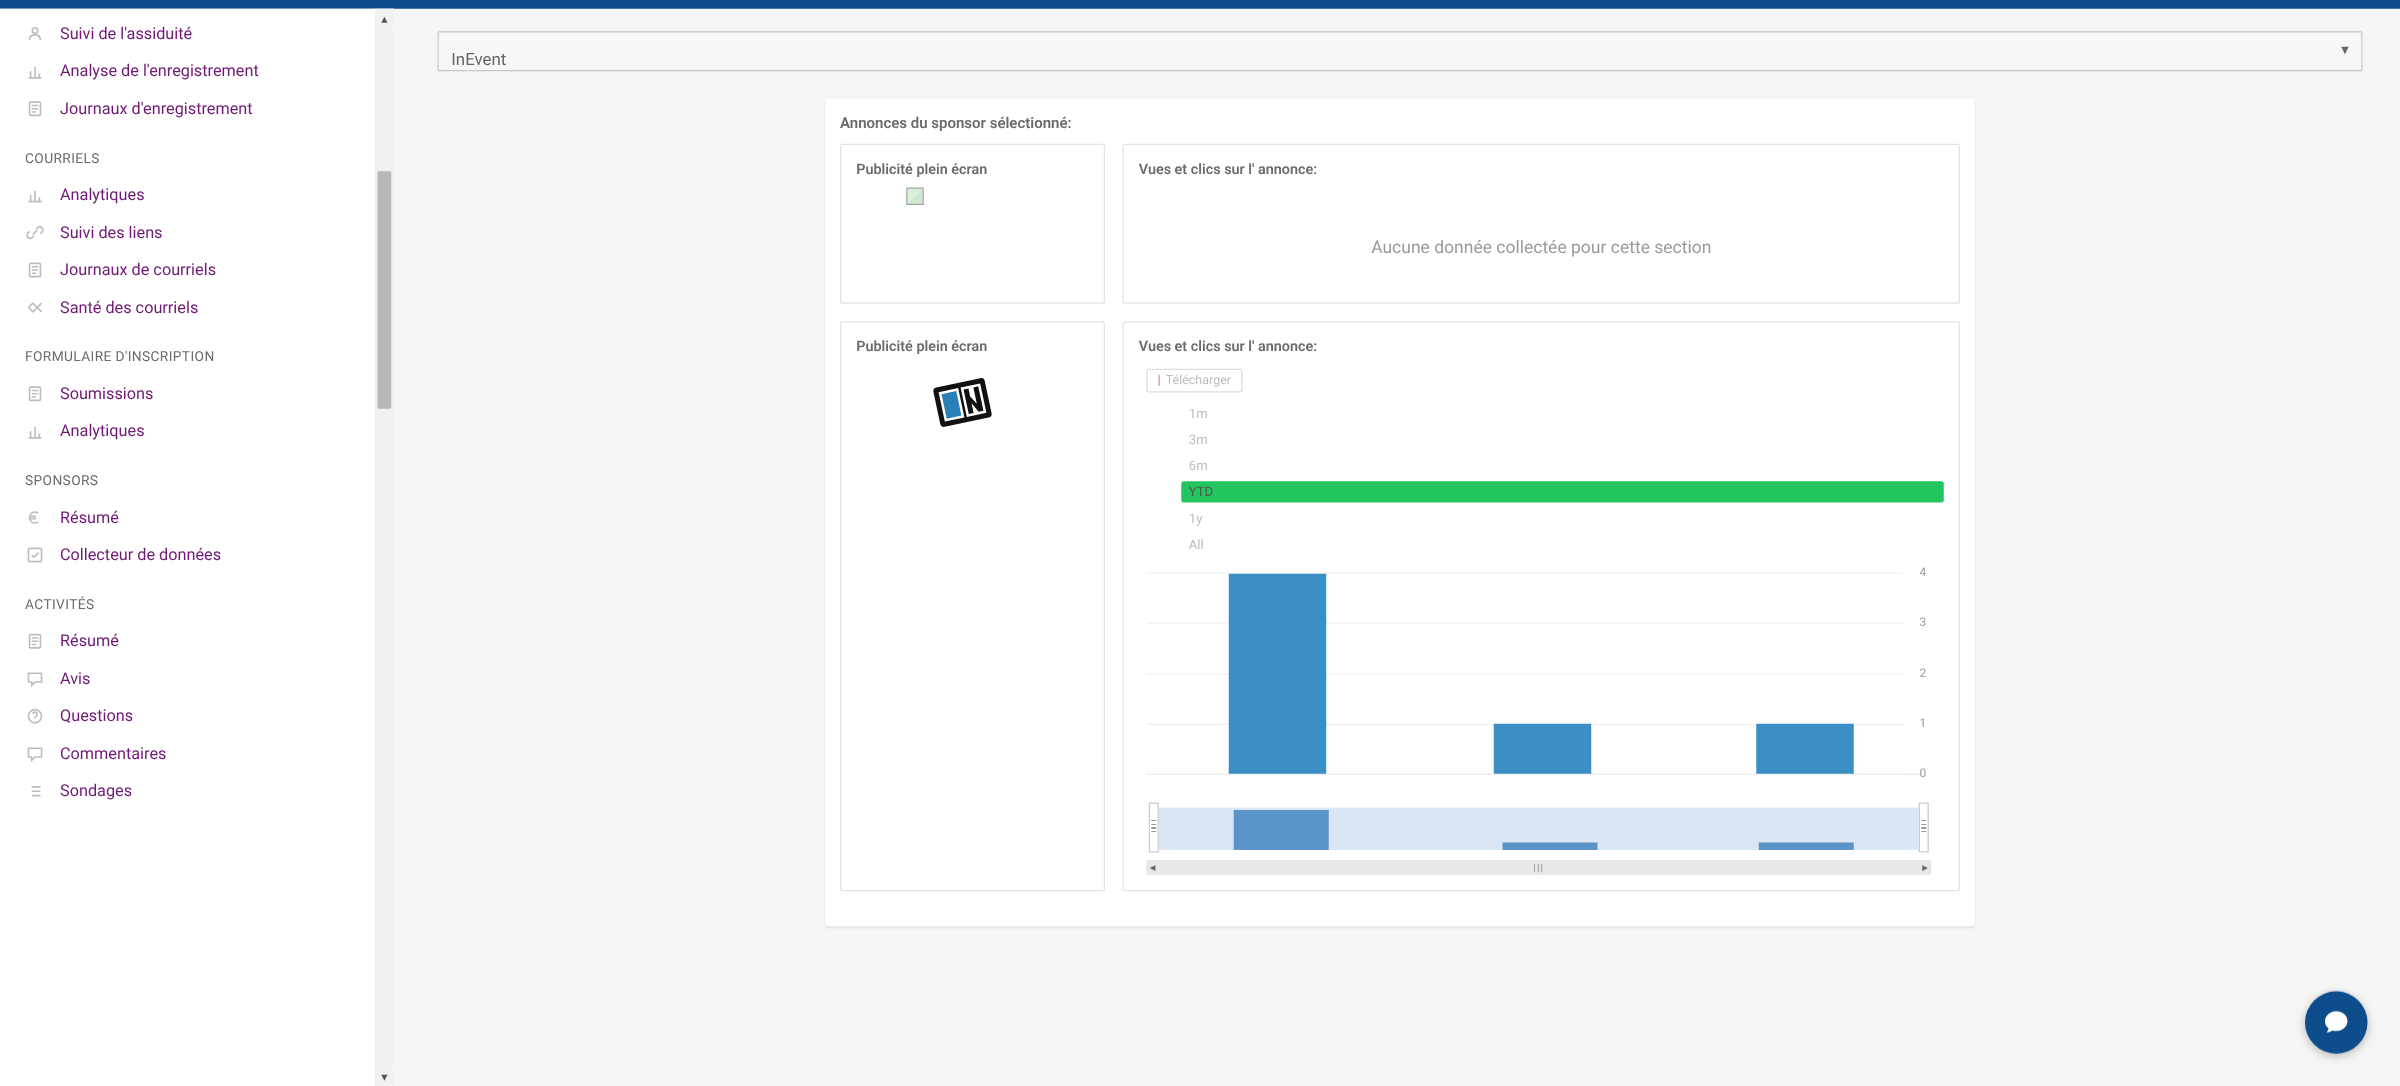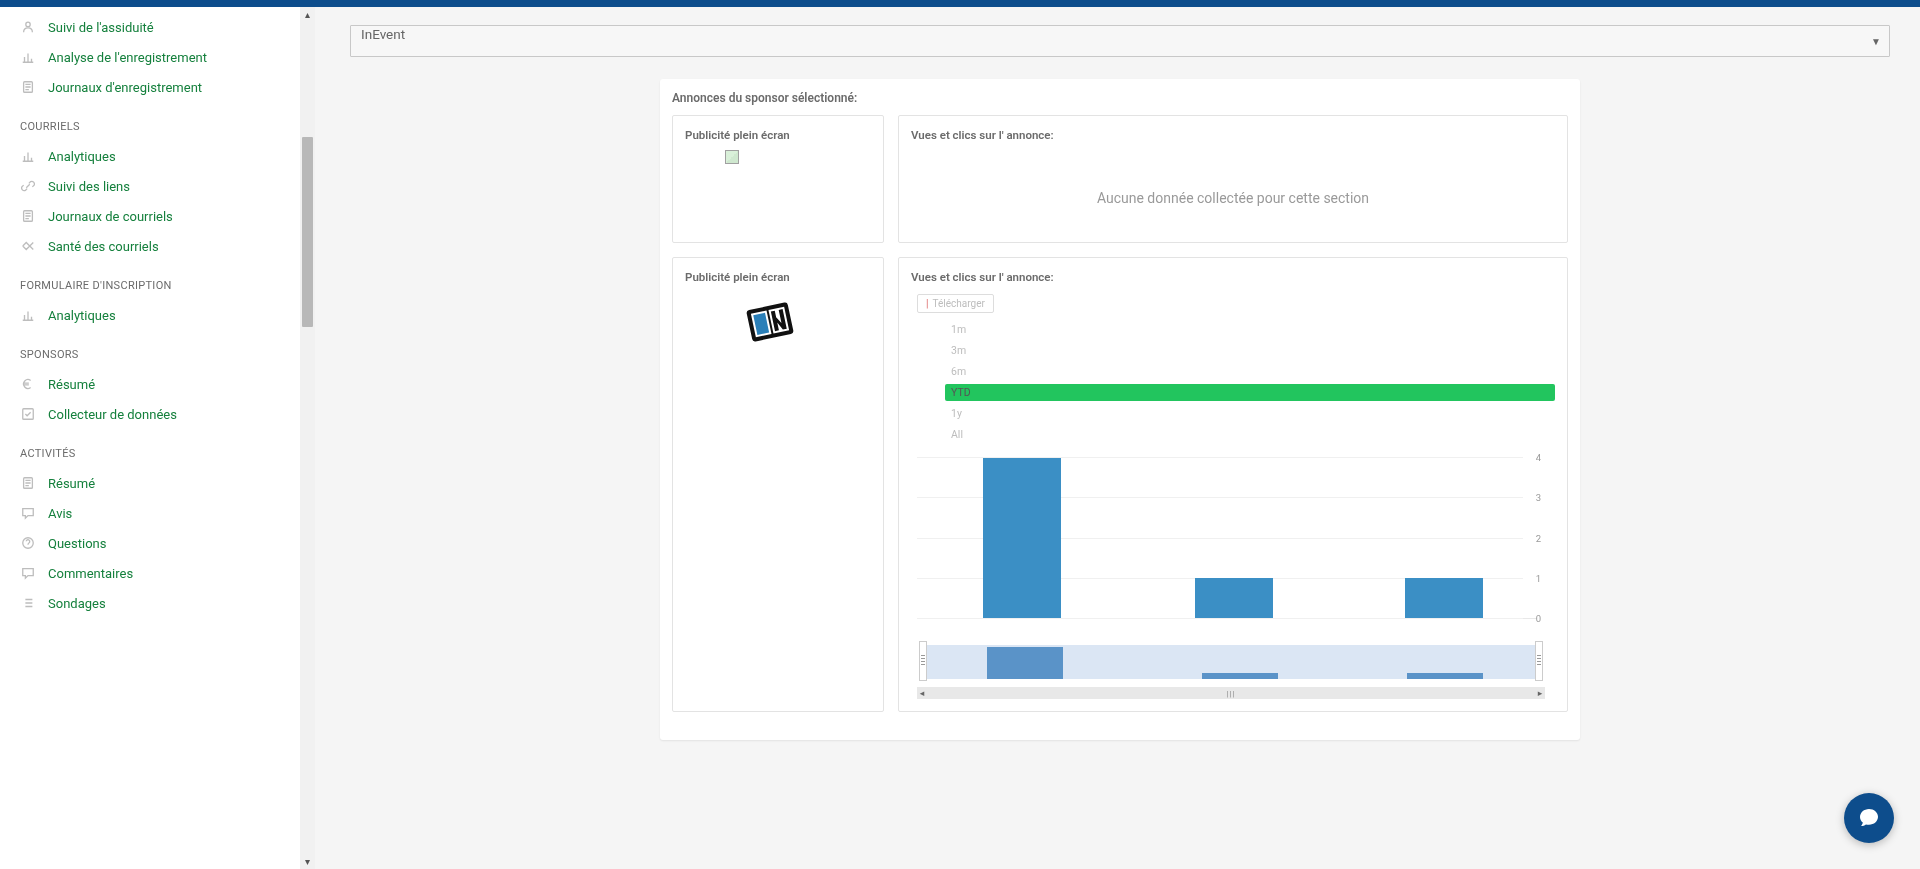--- a/index.html
+++ b/index.html
@@ -9,27 +9,27 @@
 .sidebar-wrap { position: relative; width: 315px; background: #fff; }
 .sidebar { width: 300px; height: 100%; overflow-y: auto; padding-top: 5px; }
 .sidebar::-webkit-scrollbar { width: 12px; }
 .sidebar::-webkit-scrollbar-track { background: #f1f1f1; }
 .sidebar::-webkit-scrollbar-thumb { background: #b8b8b8; }
 .scroll-arrow { position: absolute; right: 0; width: 15px; height: 15px; background: #f1f1f1; display: flex; align-items: center; justify-content: center; color: #555; font-size: 10px; cursor: pointer; }
 .scroll-up { top: 0; }
 .scroll-down { bottom: 0; }
 .scroll-track { position: absolute; right: 0; top: 15px; bottom: 15px; width: 15px; background: #f1f1f1; }
 .scroll-thumb { position: absolute; right: 2px; width: 11px; background: #b8b8b8; top: 115px; height: 190px; border-radius: 1px; }
-.nav-item { display: flex; align-items: center; padding: 7px 20px; color: #15803d; font-size: 13px; cursor: pointer; }
+.nav-item { display: flex; align-items: center; padding: 7px 20px; color: #701a75; font-size: 13px; cursor: pointer; }
 .nav-item .icon { width: 16px; height: 16px; margin-right: 12px; display: flex; align-items: center; justify-content: center; opacity: 0.55; }
 .nav-item.highlighted { border: 3px solid #2bb24c; margin: 2px 3px; padding: 5px 17px; }
 .nav-section { padding: 18px 20px 8px 20px; font-size: 11px; font-weight: 400; color: #6b6b6b; letter-spacing: 0.3px; }
 .main { flex: 1; padding: 18px 30px 20px 35px; overflow: auto; }
 .select-row { margin-bottom: 22px; }
-.select-box { width: 100%; background: #f7f7f7; border: 1px solid #c8c8c8; border-radius: 1px; height: 32px; display: flex; align-items: flex-start; padding: 0 10px; font-size: 13.5px; color: #666; position: relative; cursor: pointer; }
+.select-box { width: 100%; background: #f7f7f7; border: 1px solid #c8c8c8; border-radius: 1px; height: 32px; display: flex; align-items: flex-end; padding: 0 10px; font-size: 13.5px; color: #666; position: relative; cursor: pointer; }
 .select-box .caret { position: absolute; right: 8px; top: 50%; transform: translateY(-50%); color: #666; font-size: 10px; }
 .panel { background: #fff; border-radius: 3px; box-shadow: 0 1px 2px rgba(0,0,0,0.08); padding: 12px 12px 14px 12px; width: 920px; margin: 0 auto; }
 .panel-title { font-size: 12px; color: #6b6b6b; font-weight: 600; margin-bottom: 10px; }
 .cards-row { display: flex; gap: 14px; margin-bottom: 14px; }
 .card { border: 1px solid #e3e3e3; border-radius: 2px; background: #fff; }
 .card-sm { width: 212px; min-height: 128px; padding: 12px; }
 .card-lg { flex: 1; min-height: 128px; padding: 12px; }
 .card-title { font-size: 11.5px; font-weight: 600; color: #6b6b6b; margin-bottom: 8px; }
 .img-broken { width: 14px; height: 14px; border: 1px solid #a0a0a0; background: linear-gradient(135deg, #d9f0d9 50%, #cfe8cf 50%); margin: 8px auto 0 40px; display: block; }
 .nodata { color: #9a9a9a; font-size: 14px; text-align: center; padding-top: 40px; }
@@ -122,20 +122,29 @@
         </div>
         <div class="nav-item">
           <span class="icon">
             <svg width="14" height="14" viewBox="0 0 16 16" fill="none" stroke="#888" stroke-width="1.5">
               <path d="M2 8l4-4 4 4 4-4M2 8l4 4 4-4 4 4"></path>
             </svg>
           </span>
           <span>Santé des courriels</span>
         </div>
         <div class="nav-section">FORMULAIRE D'INSCRIPTION</div>
+        <div class="nav-item">
+          <span class="icon">
+            <svg width="14" height="14" viewBox="0 0 16 16" fill="none" stroke="#888" stroke-width="1.5">
+              <rect x="3" y="2" width="10" height="12" rx="1"></rect>
+              <path d="M5 5h6M5 8h6M5 11h4"></path>
+            </svg>
+          </span>
+          <span>Soumissions</span>
+        </div>
         <div class="nav-item">
           <span class="icon">
             <svg width="14" height="14" viewBox="0 0 16 16" fill="none" stroke="#888" stroke-width="1.5">
               <path d="M2 14h12M4 14V8M8 14V4M12 14v-4"></path>
             </svg>
           </span>
           <span>Analytiques</span>
         </div>
         <div class="nav-section">SPONSORS</div>
         <div class="nav-item">

